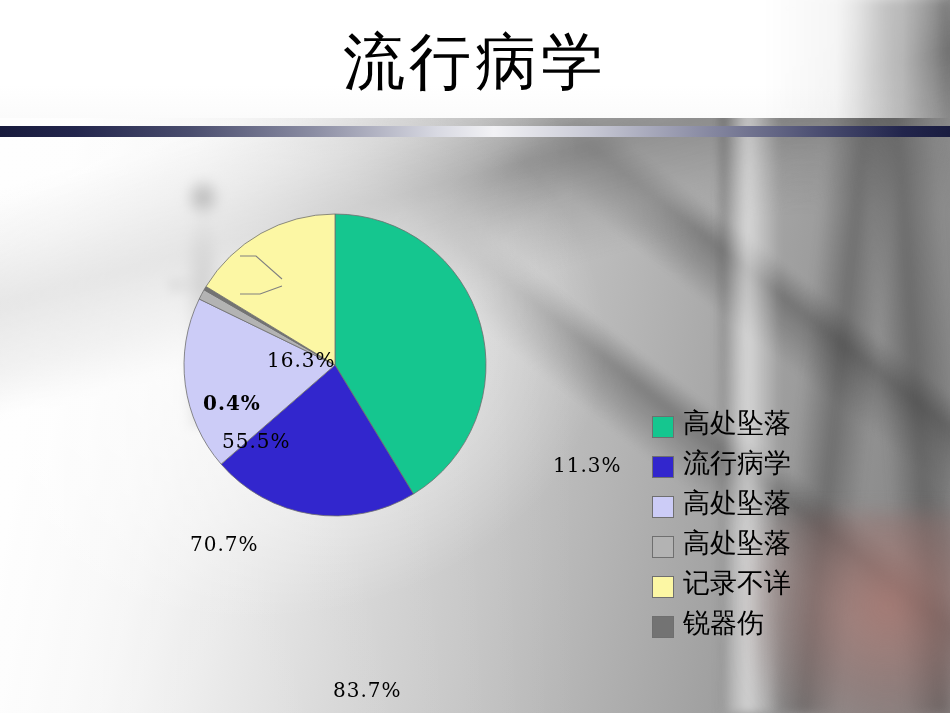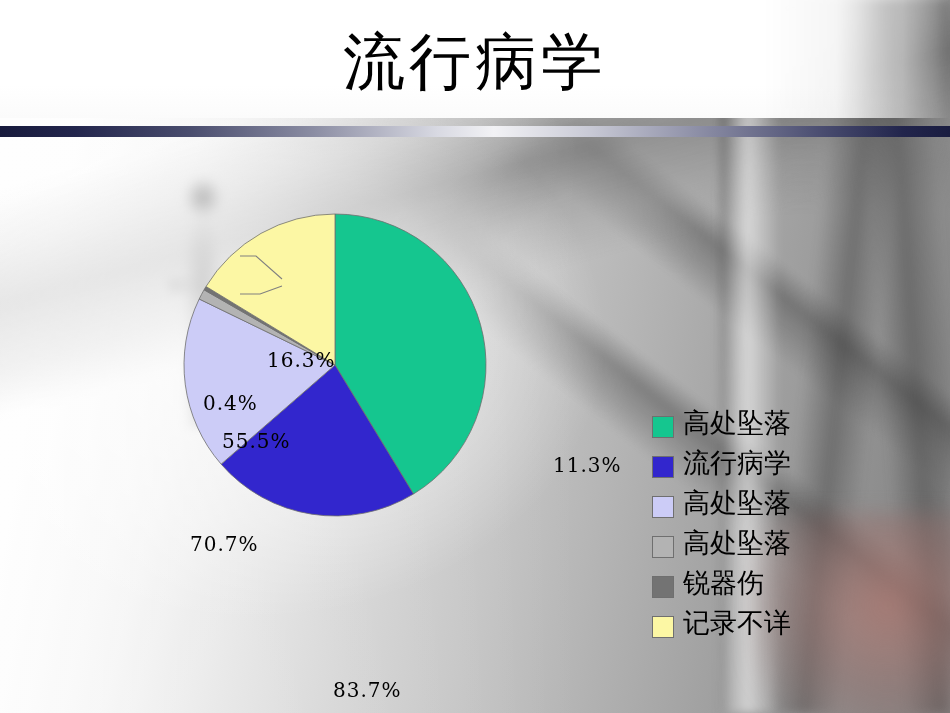--- a/index.html
+++ b/index.html
@@ -141,21 +141,21 @@
     font-size: 20px;
     color: #000000;
     white-space: nowrap;
     letter-spacing: 1px;
   }
   #pct-0 { left: 267px; top: 208px; }   
   #pct-1 { left: 553px; top: 313px; }   
   #pct-2 { left: 333px; top: 538px; }   
   #pct-3 { left: 190px; top: 392px; }   
   #pct-4 { left: 222px; top: 289px; }   
-  #pct-5 { left: 203px; top: 251px; }
+  #pct-5 { left: 203px; top: 251px; font-weight: bold; }
 
   
   #legend {
     position: absolute;
     left: 652px; top: 258px;
     width: 180px;
   }
   .legend-row {
     display: flex;
     align-items: flex-end;
@@ -231,23 +231,23 @@
         </div>
         <div class="legend-row">
           <span class="legend-swatch" style="background: rgb(204, 204, 247);"></span>
           <span class="legend-label">高处坠落</span>
         </div>
         <div class="legend-row">
           <span class="legend-swatch" style="background: rgb(179, 179, 179);"></span>
           <span class="legend-label">高处坠落</span>
         </div>
         <div class="legend-row">
+          <span class="legend-swatch" style="background: rgb(252, 247, 164);"></span>
+          <span class="legend-label">记录不详</span>
+        </div>
+        <div class="legend-row">
           <span class="legend-swatch" style="background: rgb(115, 115, 115);"></span>
           <span class="legend-label">锐器伤</span>
         </div>
-        <div class="legend-row">
-          <span class="legend-swatch" style="background: rgb(252, 247, 164);"></span>
-          <span class="legend-label">记录不详</span>
-        </div>
       </div>
   </div>
 
 </div>
 
 </body></html>

